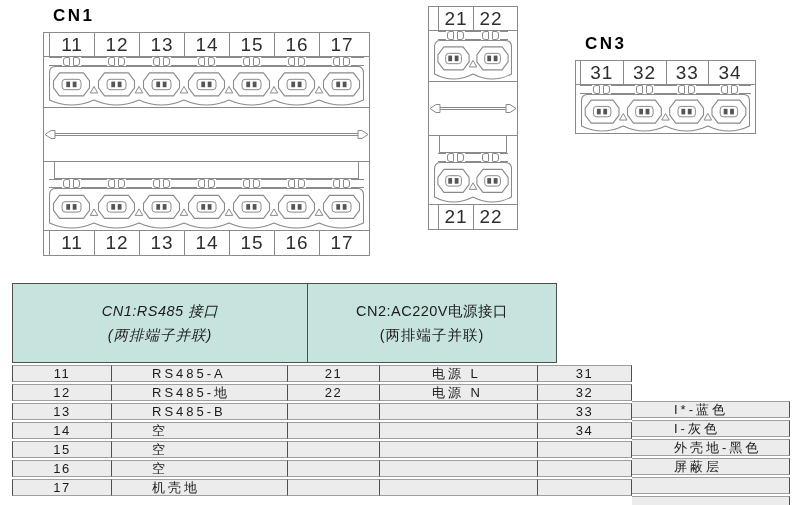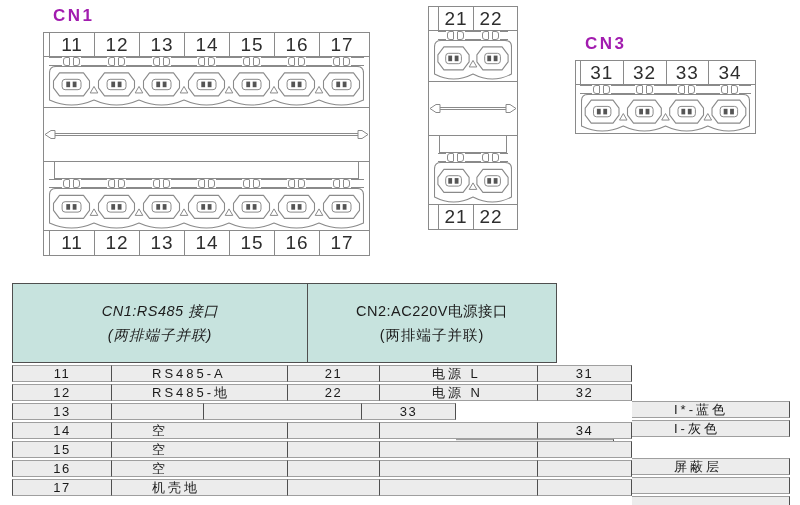--- a/index.html
+++ b/index.html
@@ -1,21 +1,21 @@
 <!DOCTYPE html>
 <html style="--header_bg: #c7e3de; --row_bg: #ececec; --border_dark: #4f4f4f; --border_light: #9f9f9f; --diagram_line: #8a8a8a;"><head>
 <meta charset="utf-8">
 <style>
   html,body{margin:0;padding:0;background:#fff;}
   .canvas{position:relative;width:800px;height:505px;background:#fff;overflow:hidden;
           font-family:"Liberation Sans","DejaVu Sans",sans-serif;color:#222;}
 
   
   .connector{position:absolute;}
-  .cn-title{height:26px;font-size:17px;letter-spacing:2.5px;color:#a21caf;padding-left:10px;
+  .cn-title{height:26px;font-size:17px;letter-spacing:2.5px;color:#000000;padding-left:10px;
             font-weight:bold;font-family:"Liberation Sans",sans-serif;}
   .cn-box{box-sizing:border-box;border:1px solid var(--diagram_line);background:#fff;}
 
   .pin-row{display:flex;align-items:stretch;height:23px;}
   .pin-row.top{border-bottom:1px solid var(--diagram_line);}
   .pin-row.bottom{border-top:1px solid var(--diagram_line);height:24px;}
   .pin-margin{width:var(--m);flex:none;}
   .pin-cell{flex:1;border-left:1px solid var(--diagram_line);text-align:center;
             font-size:19px;line-height:23px;letter-spacing:1px;color:#2e2e2e;}
   .pin-cell:last-of-type{border-right:1px solid var(--diagram_line);}
@@ -506,20 +506,21 @@
         <div class="trow">
           <div class="tcell pin first" style="width: 100px;">12</div>
           <div class="tcell desc d1" style="width: 176px;">RS485-地</div>
           <div class="tcell pin" style="width: 92px;">22</div>
           <div class="tcell desc d2" style="width: 158px;">电源 N</div>
           <div class="tcell pin" style="width: 94px;">32</div>
           <div class="tcell desc d3" style="width: 158px;">I-灰色</div>
         </div>
         <div class="trow">
           <div class="tcell pin first" style="width: 100px;">13</div>
+          <div class="tcell desc d1" style="width: 176px;">RS485-B</div>
           <div class="tcell pin" style="width: 92px;"></div>
           <div class="tcell desc d2" style="width: 158px;"></div>
           <div class="tcell pin" style="width: 94px;">33</div>
           <div class="tcell desc d3" style="width: 158px;">外壳地-黑色</div>
         </div>
         <div class="trow">
           <div class="tcell pin first" style="width: 100px;">14</div>
           <div class="tcell desc d1" style="width: 176px;">空</div>
           <div class="tcell pin" style="width: 92px;"></div>
           <div class="tcell desc d2" style="width: 158px;"></div>

